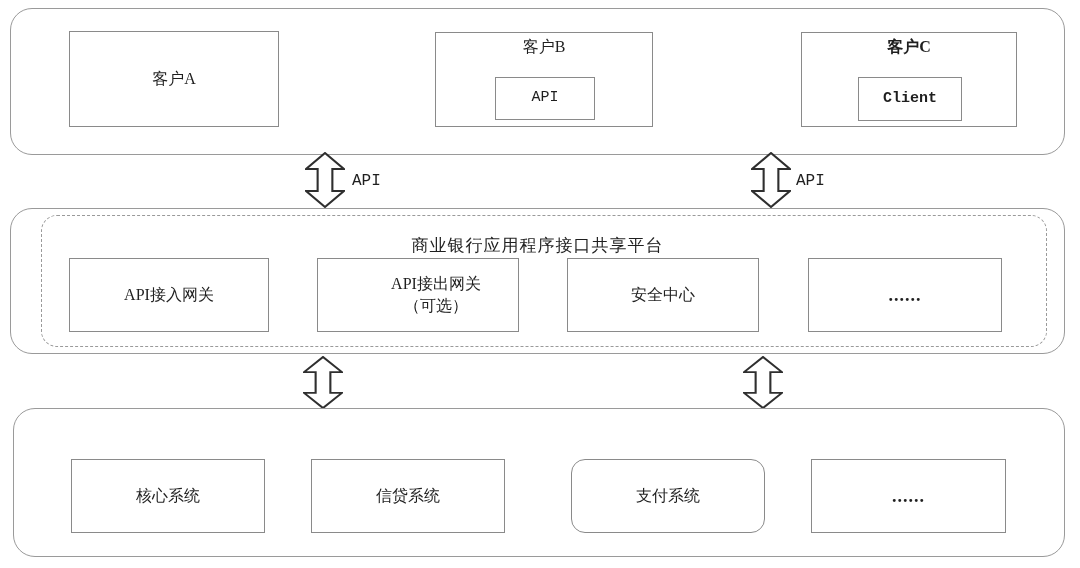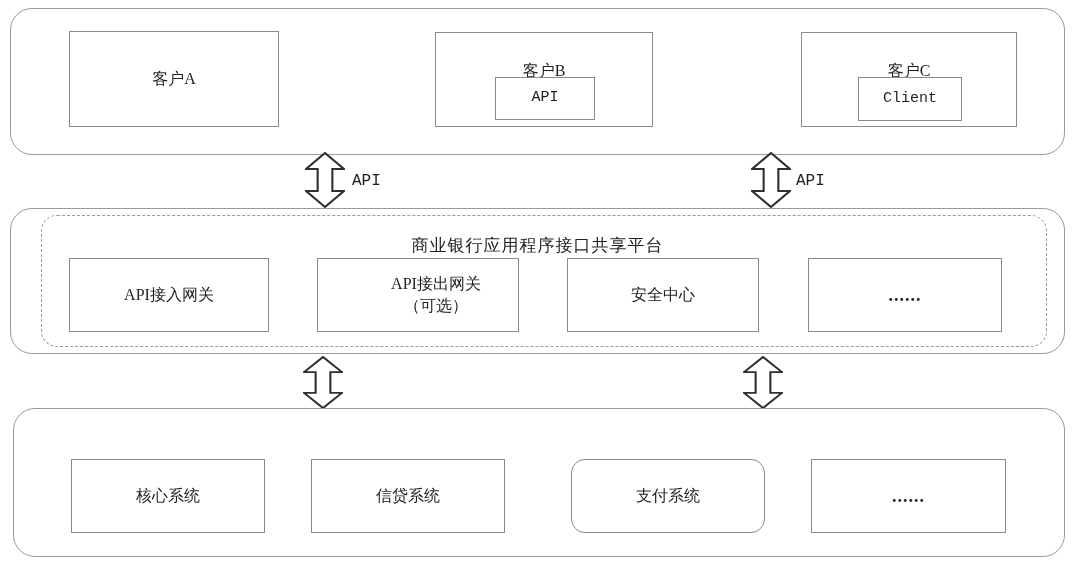--- a/index.html
+++ b/index.html
@@ -40,35 +40,35 @@
     display: flex;
     align-items: center;
     justify-content: center;
     text-align: center;
     font-size: 16px;
     line-height: 1.35;
   }
   .box.titled {
     flex-direction: column;
     justify-content: flex-start;
-    padding-top: 27px;
+    padding-top: 3px;
   }
   .inner-box {
     position: absolute;
     border: 1px solid #8a8a8a;
     background: #ffffff;
     display: flex;
     align-items: center;
     justify-content: center;
     font-size: 15px;
   }
   
   .client-a { left: 58px;  top: 22px; width: 210px; height: 96px; }
   .client-b { left: 424px; top: 23px; width: 218px; height: 95px; }
-  .client-c { left: 790px; top: 23px; width: 216px; height: 95px; }
+  .client-c { left: 790px; top: 23px; width: 216px; height: 95px; font-weight: bold; }
   .client-b .inner-box { left: 59px; top: 44px; width: 100px; height: 43px; }
   .client-c .inner-box { left: 56px; top: 44px; width: 104px; height: 44px; }
   
   .platform-title {
     position: absolute;
     left: 0; top: 25px;
     width: 100%;
     text-align: center;
     font-size: 17px;
     letter-spacing: 1px;

